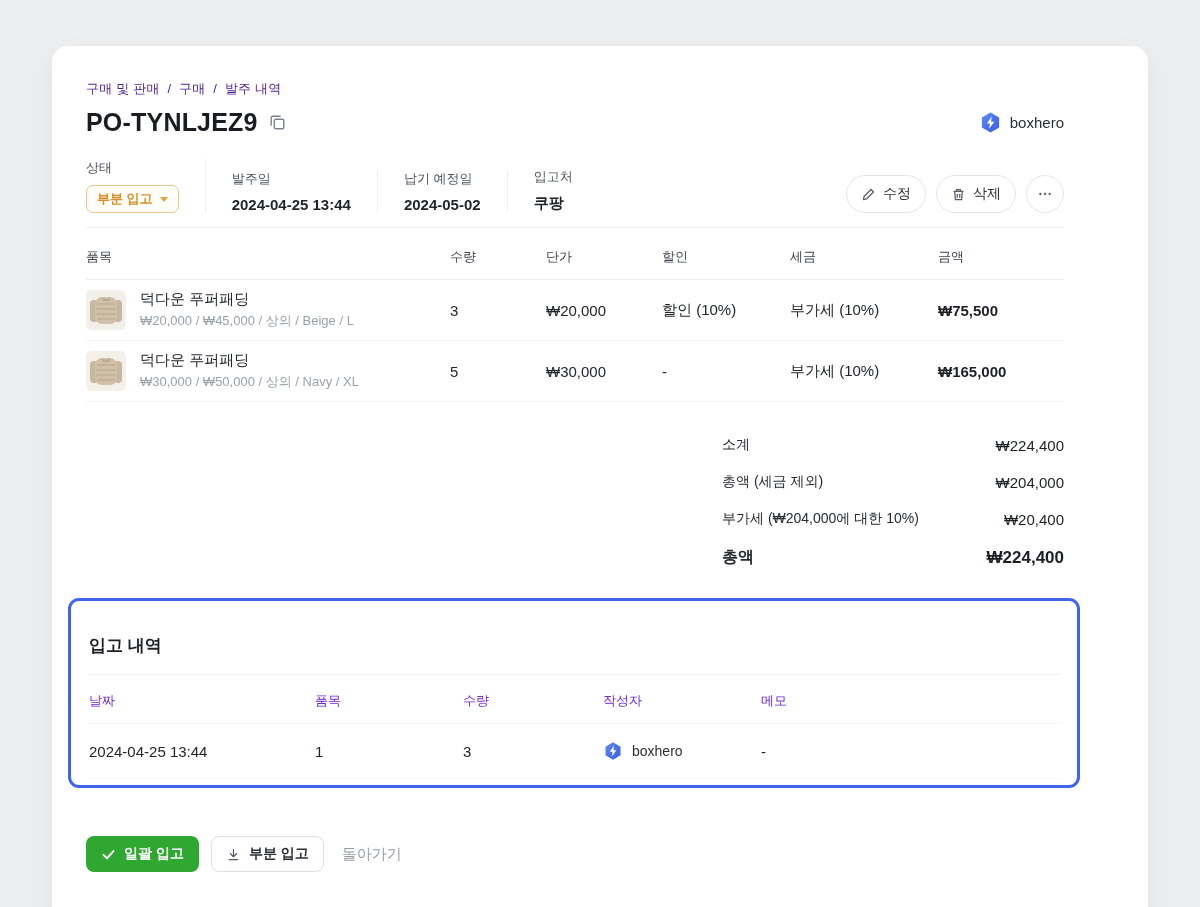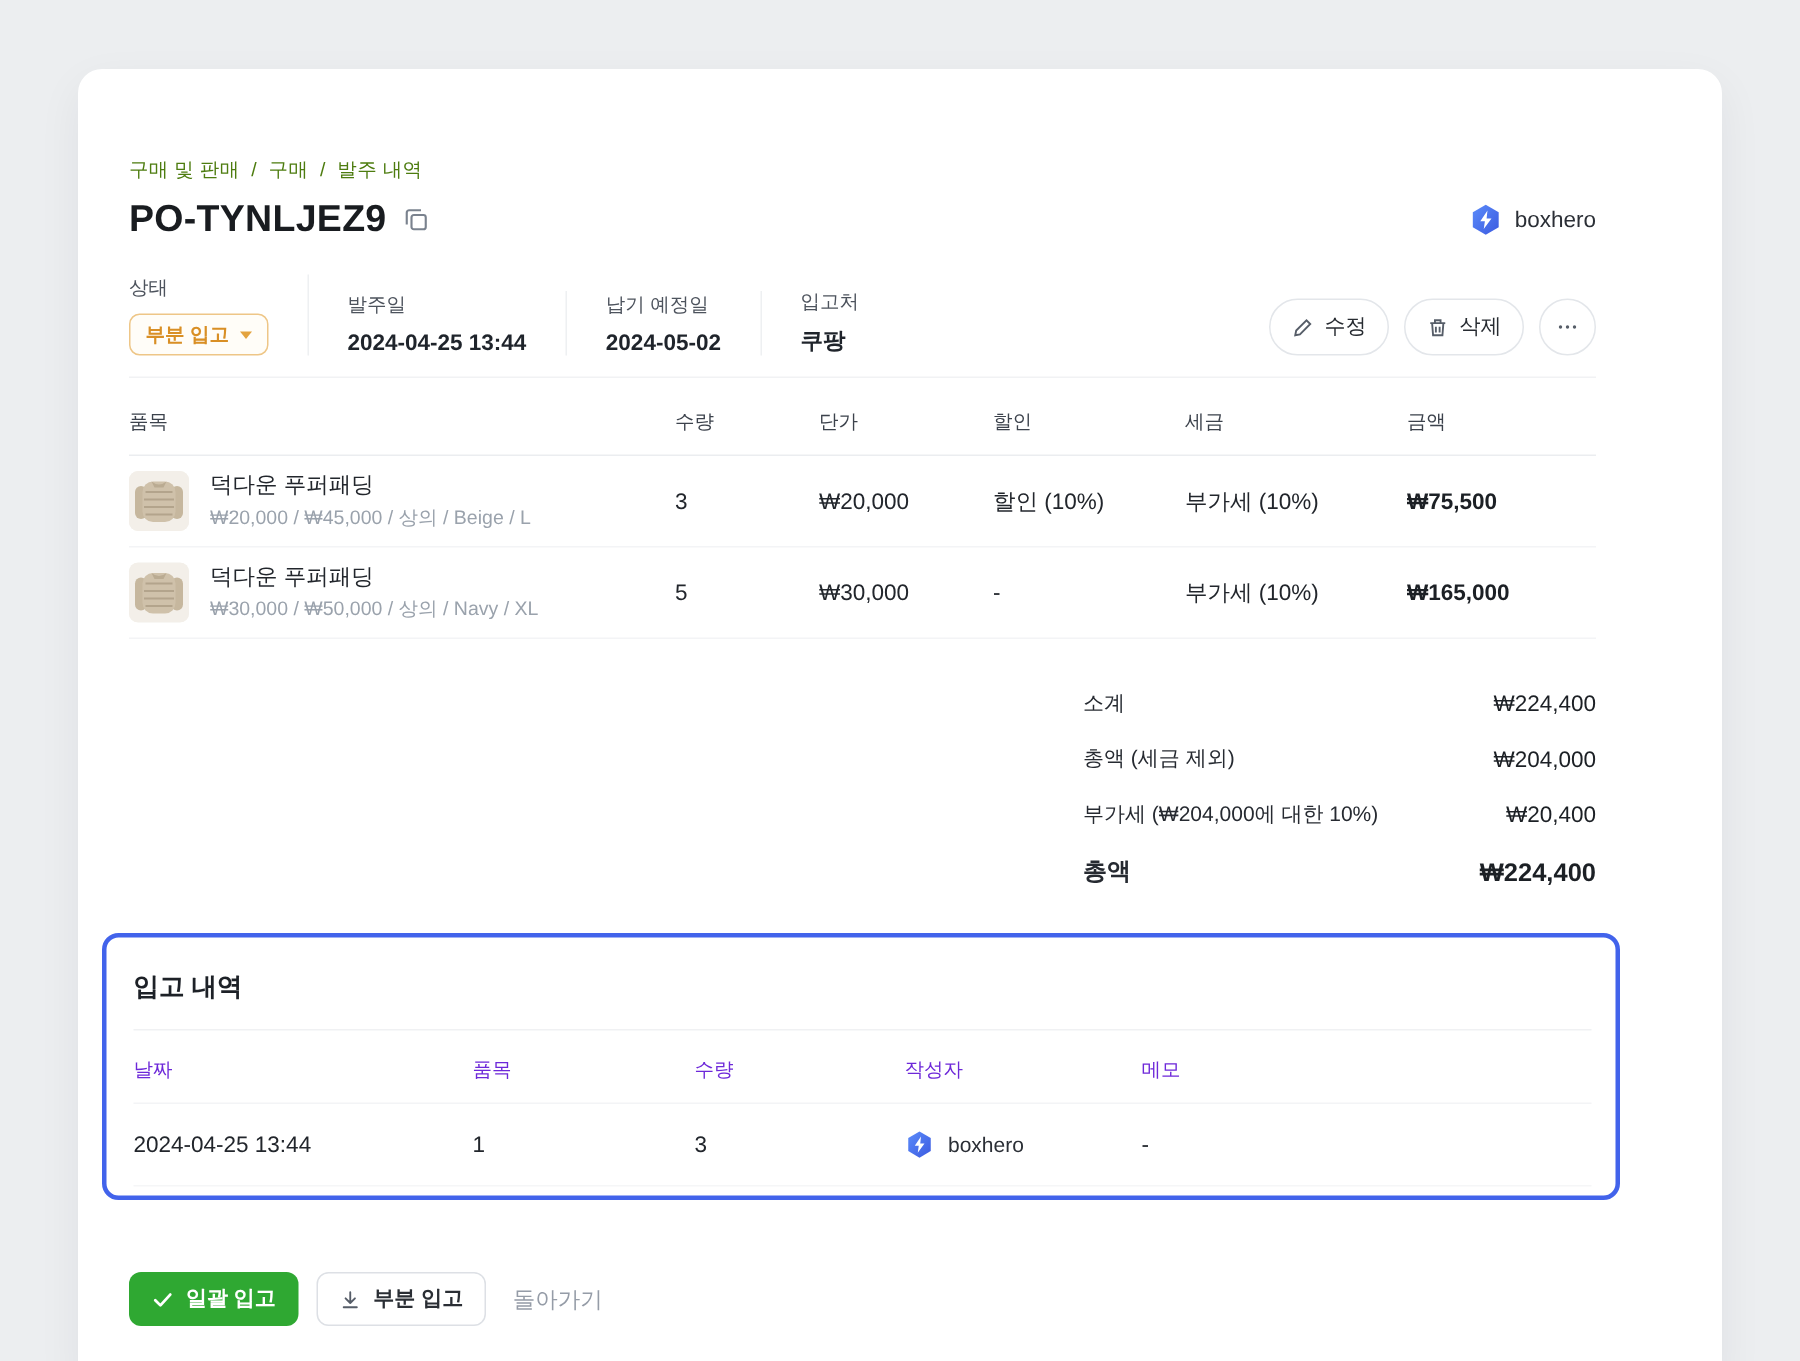--- a/index.html
+++ b/index.html
@@ -10,21 +10,21 @@
     color:#22262c;
     overflow:hidden;
   }
   .card {
     position:absolute; left:52px; top:46px; width:1096px; height:880px;
     background:#ffffff; border-radius:16px;
     box-shadow:0 10px 30px rgba(30,35,45,.06);
     padding:34px 84px 0 34px;
   }
   
-  .breadcrumb { font-size:13px; color:#4d7c0f; letter-spacing:.2px;margin-top:24px; }
+  .breadcrumb { font-size:13px; color:#4c1d95; letter-spacing:.2px; }
   .breadcrumb span { margin-right:4px; }
   
   .title-row { display:flex; align-items:center; margin-top:10px; }
   .page-title { font-size:25px; font-weight:700; color:#191c20; letter-spacing:.2px; }
   .copy-btn { margin-left:10px; display:inline-flex; cursor:pointer; }
   .brand { margin-left:auto; display:flex; align-items:center; gap:8px; }
   .brand-name { font-size:15px; color:#2b2f36; }
   
   .meta-row { display:flex; align-items:flex-end; margin-top:22px; }
   .meta-group { padding-right:26px; margin-right:26px; border-right:1px solid #eef0f2; }
@@ -68,21 +68,21 @@
   .summary { width:342px; margin-left:auto; margin-top:26px; }
   .sum-row { display:flex; justify-content:space-between; align-items:center; padding:8px 0; margin-bottom:3px; }
   .sum-label { font-size:14px; color:#262a31; }
   .sum-value { font-size:15px; color:#1c2025; }
   .sum-total .sum-label { font-size:16px; font-weight:700; }
   .sum-total .sum-value { font-size:17px; font-weight:700; }
   
   .receiving {
     margin:22px -16px 0 -18px;
     border:3px solid #4263eb; border-radius:11px;
-    padding:0 16px 6px 18px; background:#fff;
+    padding:12px 16px 6px 18px; background:#fff;
   }
   .recv-title { font-size:17px; font-weight:700; color:#1d2127; padding:21px 0 17px; }
   .recv-divider { border-bottom:1px solid #f0f1f3; }
   .rtable-head, .rtable-row {
     display:grid; grid-template-columns:226px 148px 140px 158px 1fr; align-items:center;
   }
   .rtable-head { padding:17px 0 13px; font-size:13px; color:#6d28d9; border-bottom:1px solid #f3f4f6; }
   .rtable-row { padding:17px 0; font-size:15px; color:#22262c; border-bottom:1px solid #f5f6f7; }
   .author-cell { display:flex; align-items:center; gap:9px; font-size:14px; color:#2b2f36; }
   

